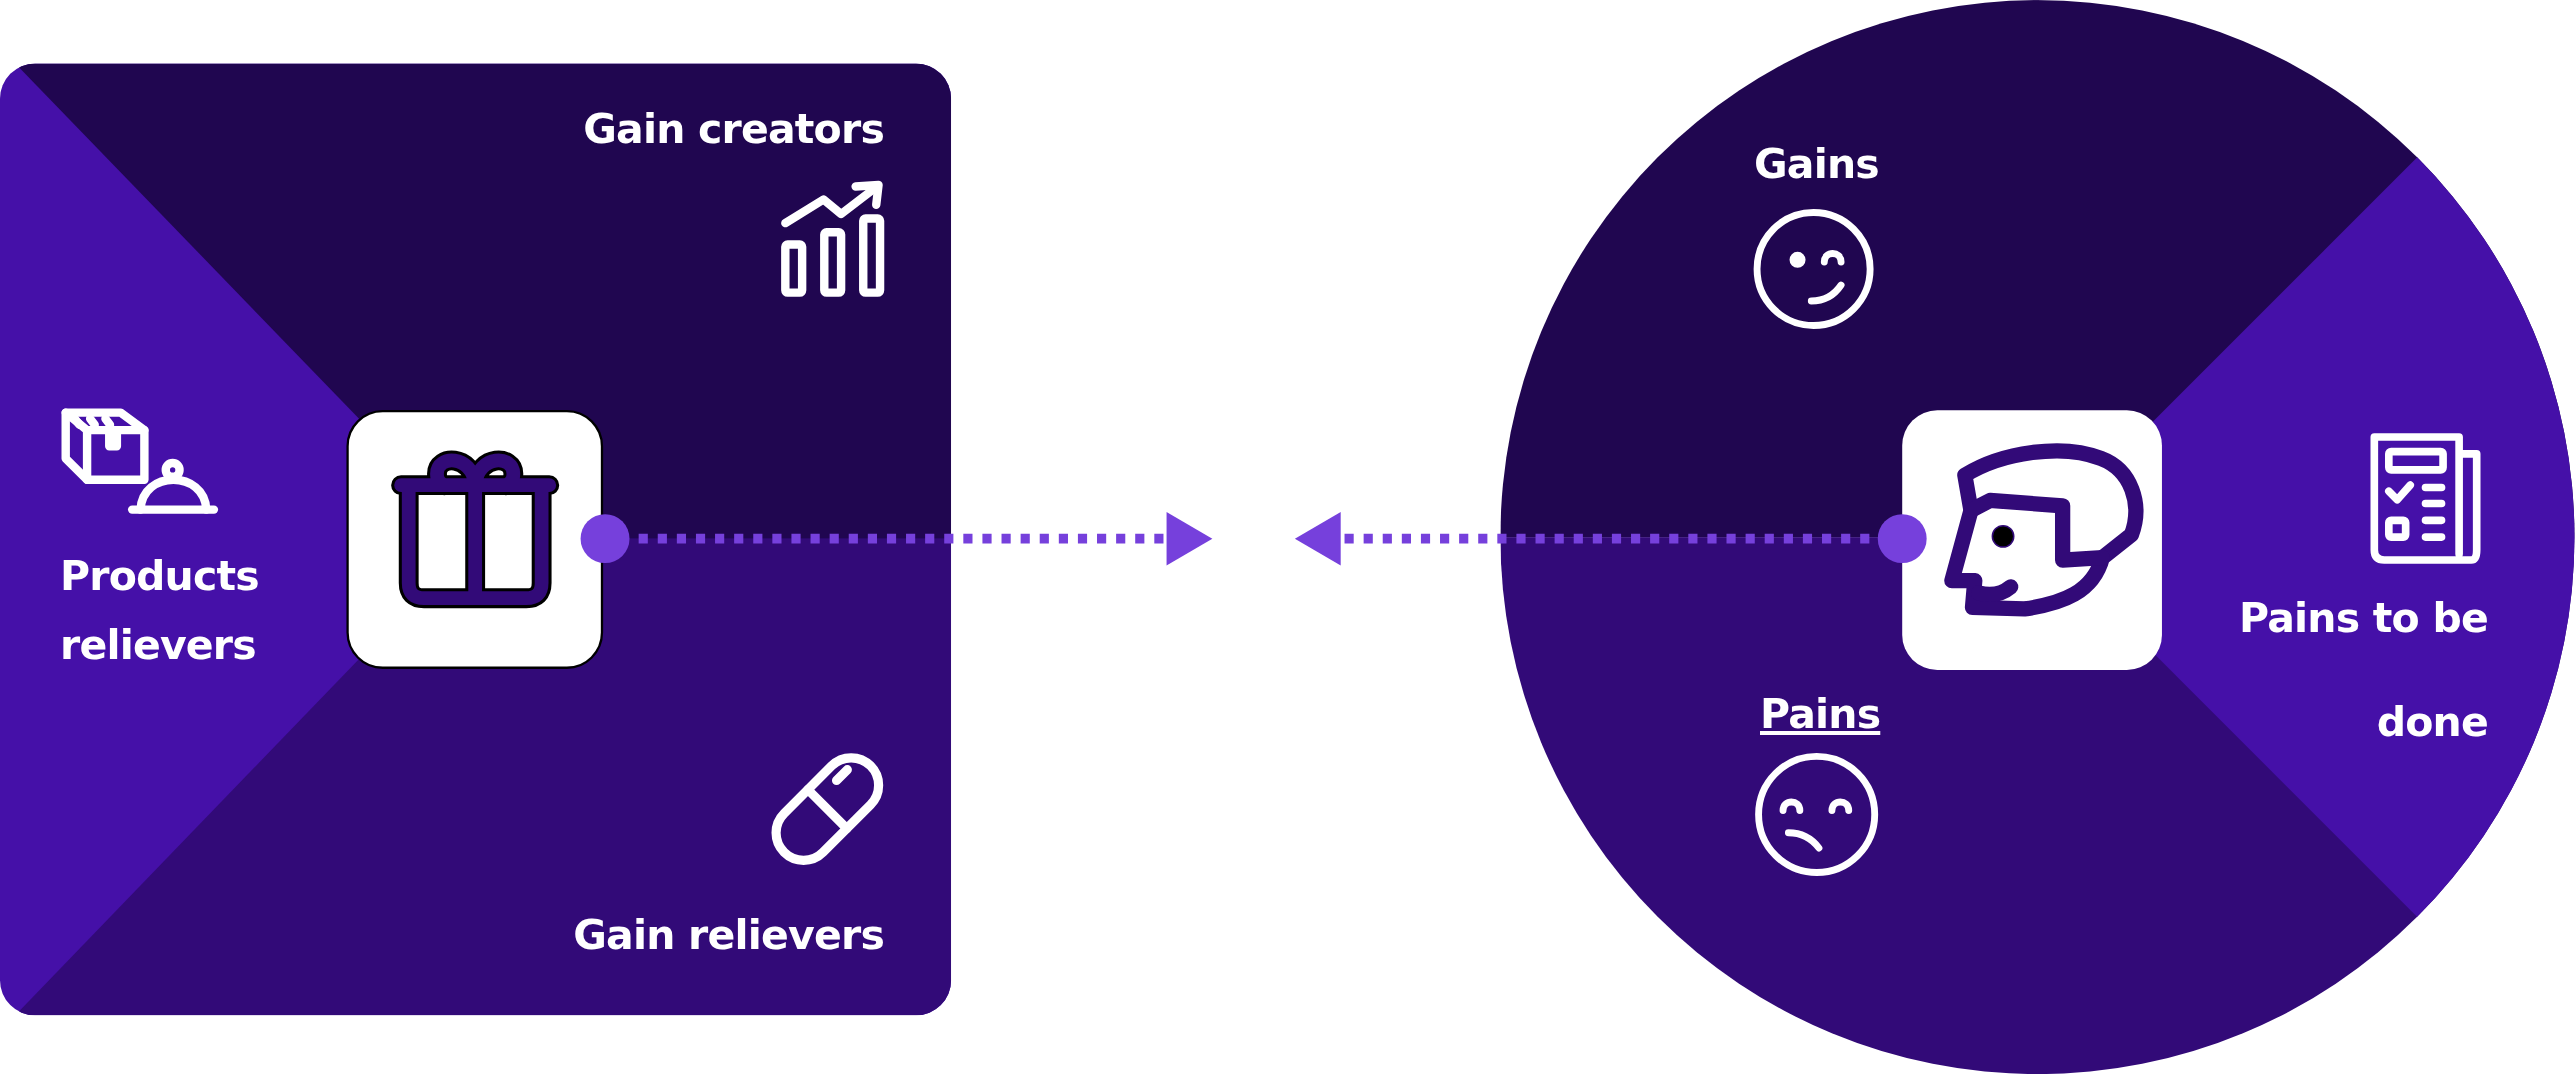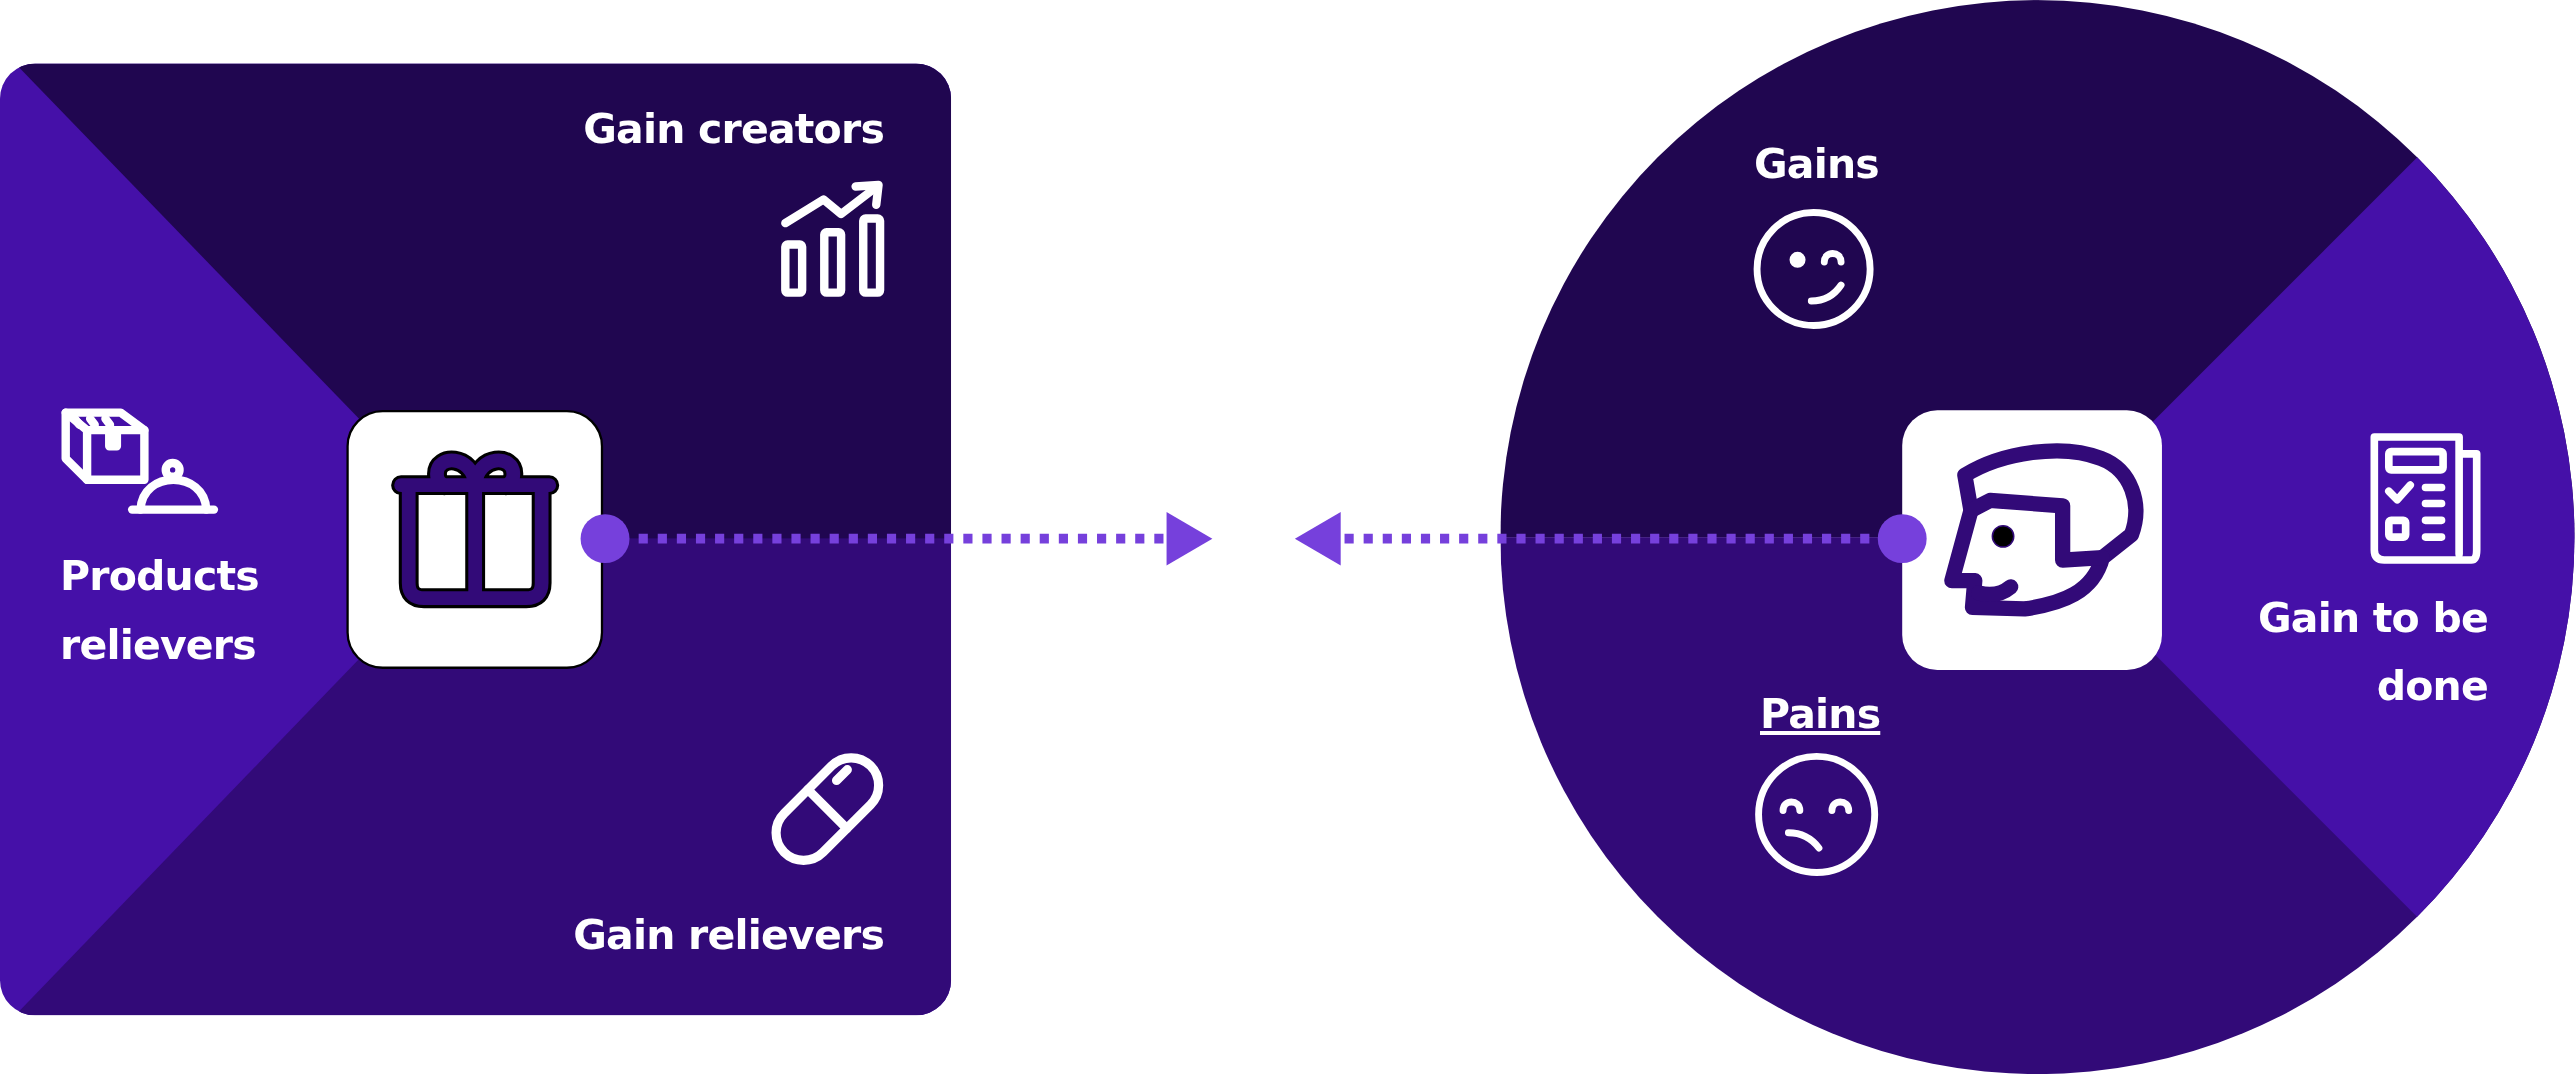--- a/index.html
+++ b/index.html
@@ -111,15 +111,15 @@
   </g>
 </svg>
 
 <div class="lbl right" style="right:1692px; top:95px;">Gain creators</div>
 <div class="lbl" style="left:60px; top:542px;">Products</div>
 <div class="lbl" style="left:60px; top:611px;">relievers</div>
 <div class="lbl right" style="right:1692px; top:901px;">Gain relievers</div>
 
 <div class="lbl" style="left:1754px; top:130px;">Gains</div>
 <div class="lbl" style="left:1760px; top:680px;text-decoration:underline;">Pains</div>
-<div class="lbl right" style="right:88px; top:584px;">Gain to be</div>
-<div class="lbl right" style="right:88px; top:652px;">done</div>
+<div class="lbl right" style="right:88px; top:584px;">Pains to be</div>
+<div class="lbl right" style="right:88px; top:688px;">done</div>
 
 
 </body></html>

